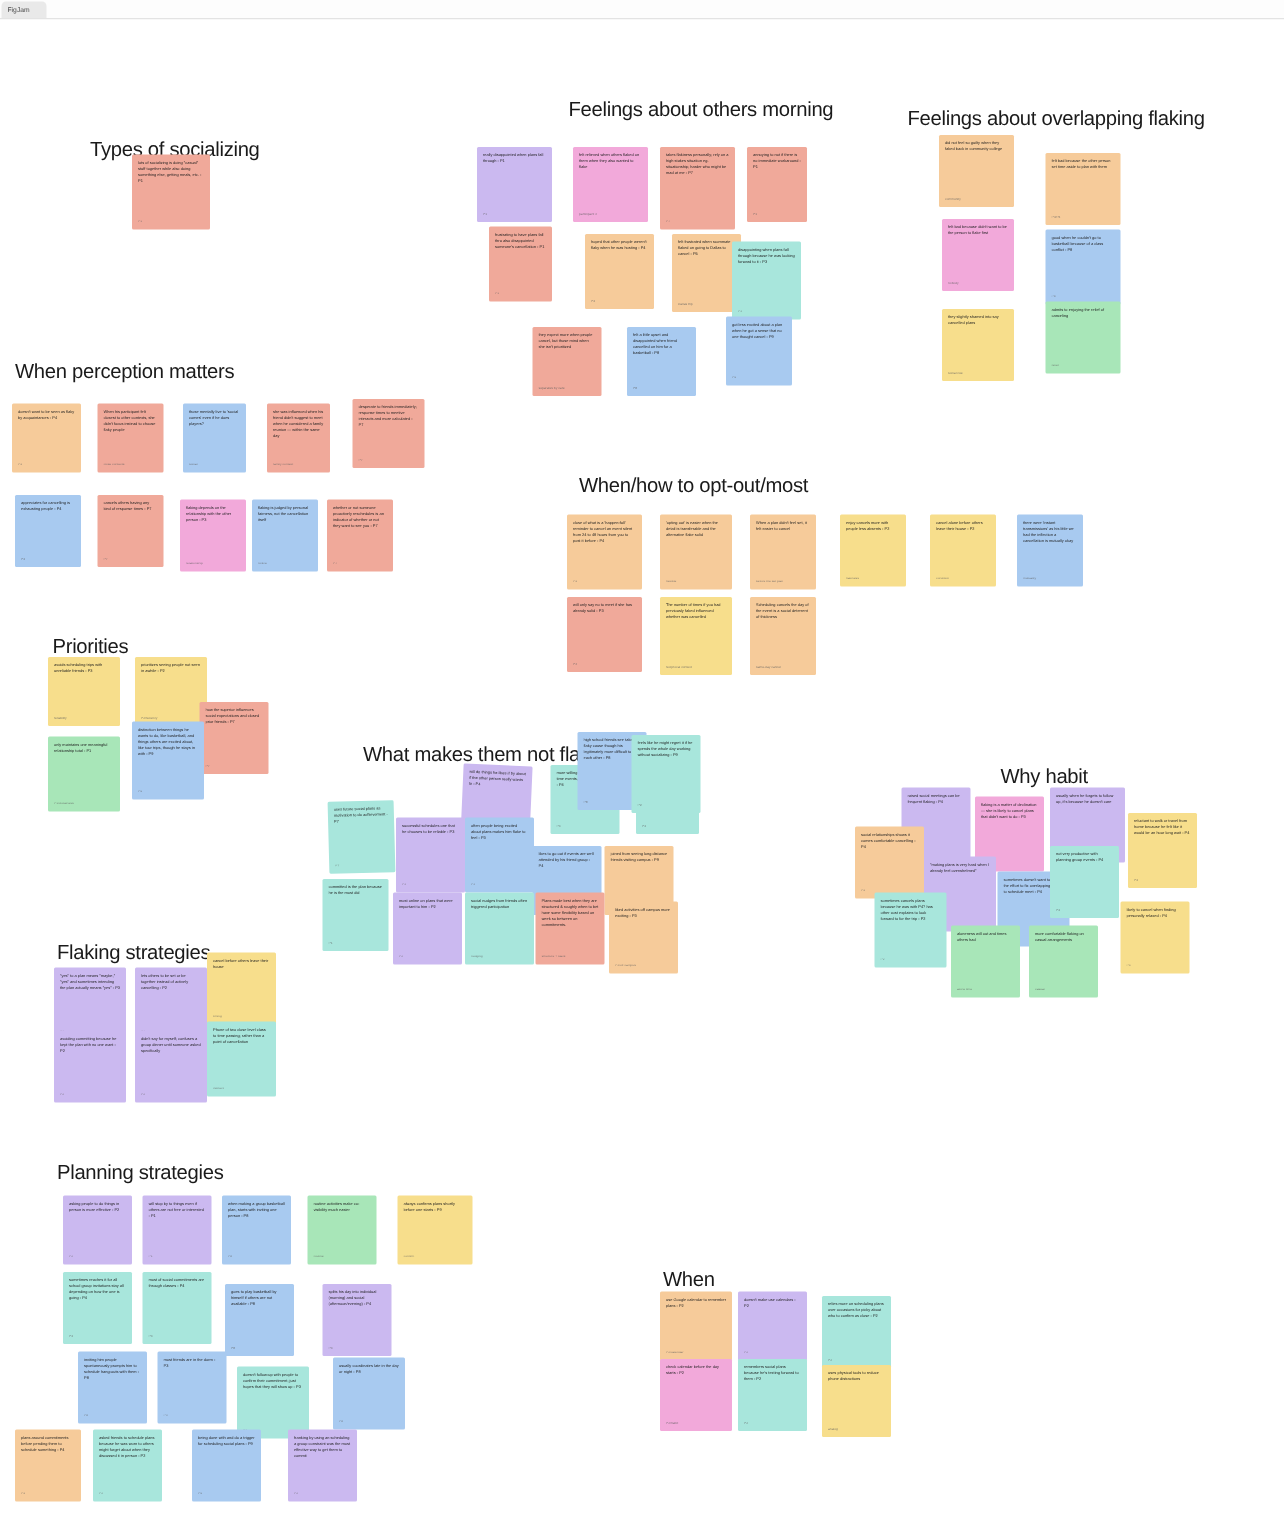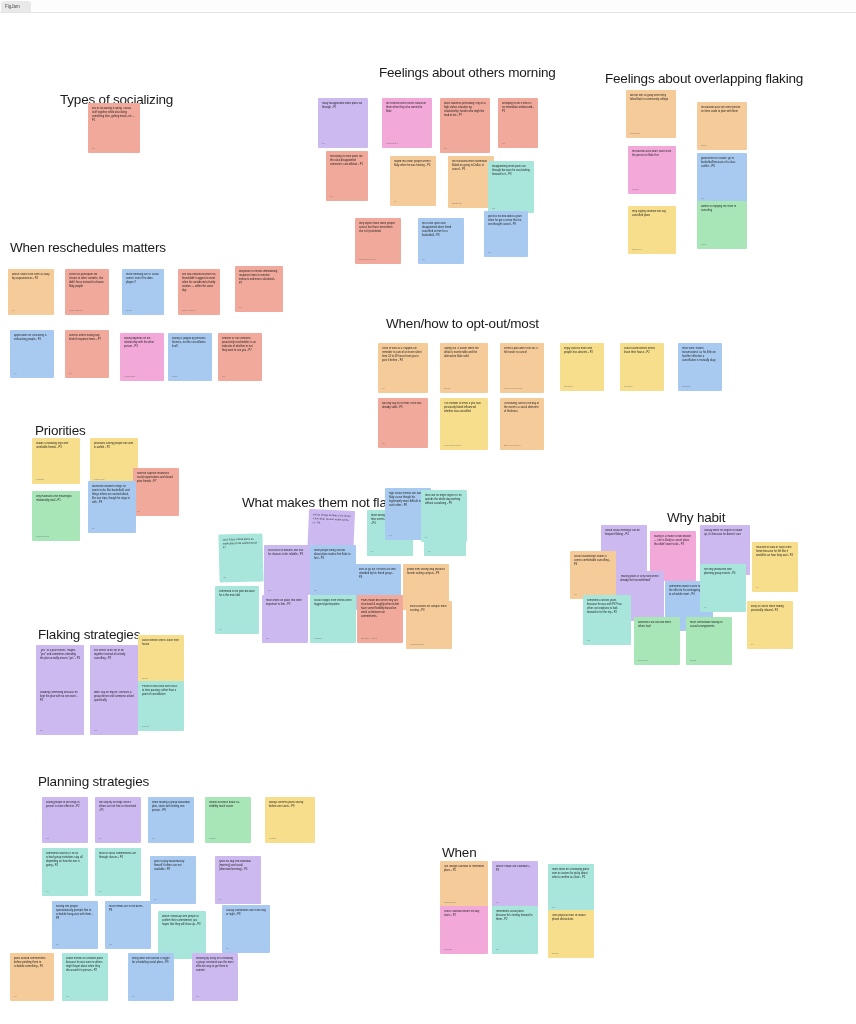--- a/index.html
+++ b/index.html
@@ -166,21 +166,21 @@
         <div class="note" style="left: 628px; top: 193px; width: 48px; height: 48px; background: rgb(247, 222, 140);">
           <div class="note-body">they slightly shamed into say cancelled plans</div>
           <div class="note-author">social cue</div>
         </div>
         <div class="note" style="left: 697px; top: 188px; width: 50px; height: 48px; background: rgb(168, 230, 184);">
           <div class="note-body">admits to enjoying the relief of canceling</div>
           <div class="note-author">relief</div>
         </div>
       </div>
       <div class="cluster" style="left: 0px; top: 0px;">
-        <div class="cluster-title" style="left: 10px; top: 227px;">When reschedules matters</div>
+        <div class="cluster-title" style="left: 10px; top: 227px;">When perception matters</div>
         <div class="note" style="left: 8px; top: 256px; width: 46px; height: 46px; background: rgb(246, 203, 154);">
           <div class="note-body">doesn't want to be seen as flaky by acquaintances - P4</div>
           <div class="note-author">P4</div>
         </div>
         <div class="note" style="left: 65px; top: 256px; width: 44px; height: 46px; background: rgb(240, 169, 154);">
           <div class="note-body">When his participant felt closest to other contexts, she didn't focus instead to choose flaky people</div>
           <div class="note-author">close contexts</div>
         </div>
         <div class="note" style="left: 122px; top: 256px; width: 42px; height: 46px; background: rgb(168, 202, 240);">
           <div class="note-body">those mentally live to 'social comes' even if he does players?</div>

